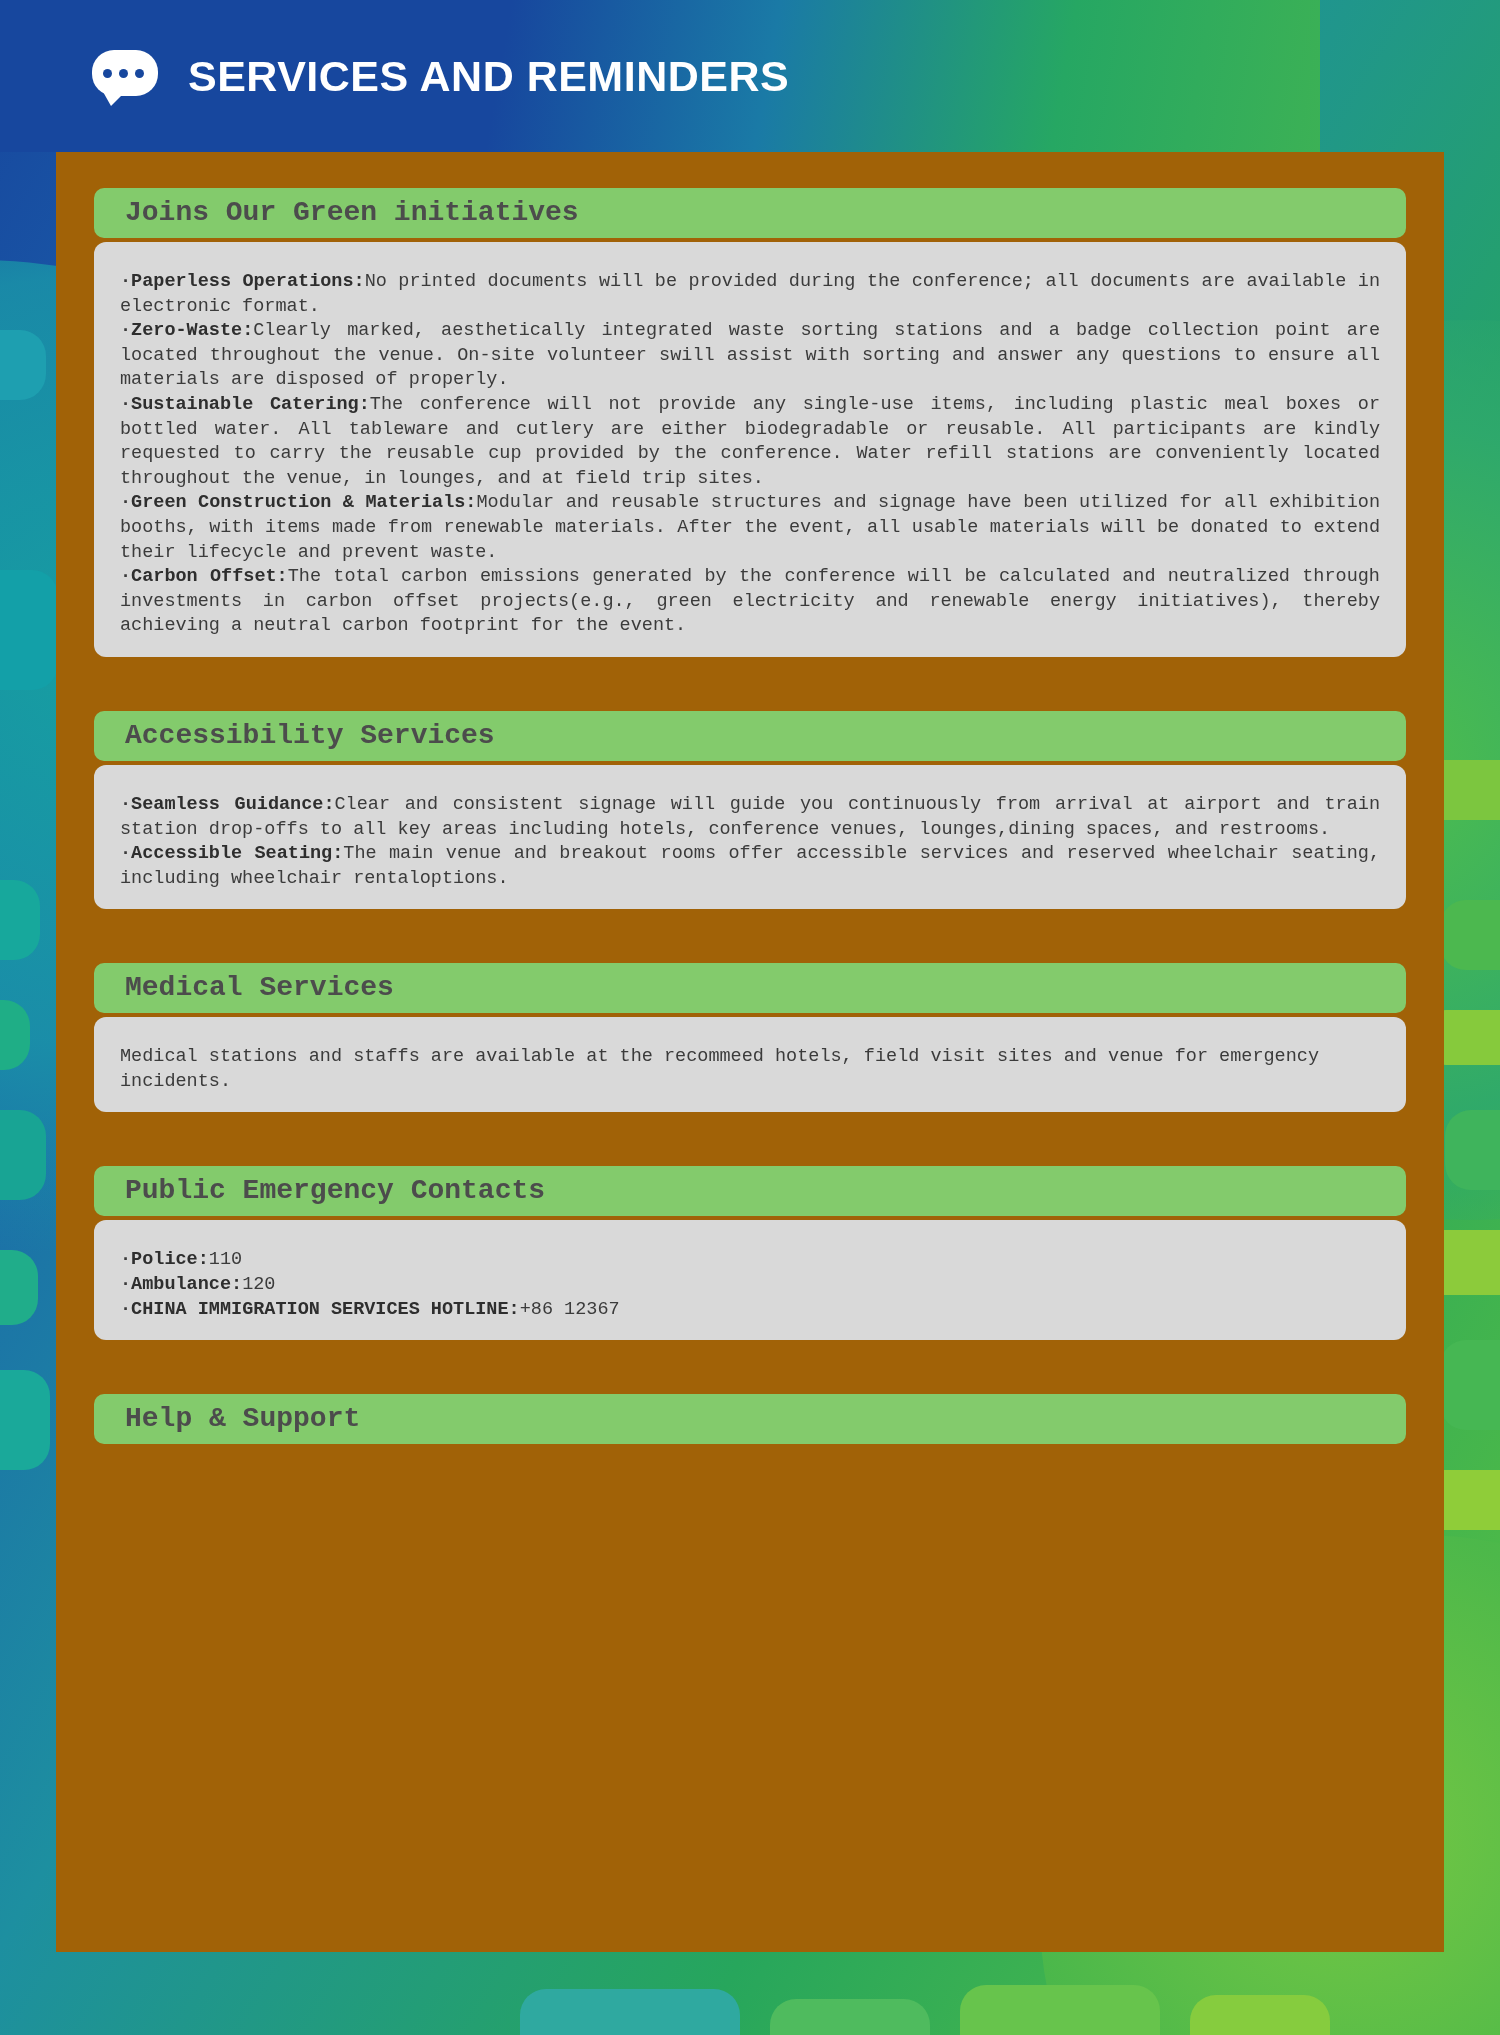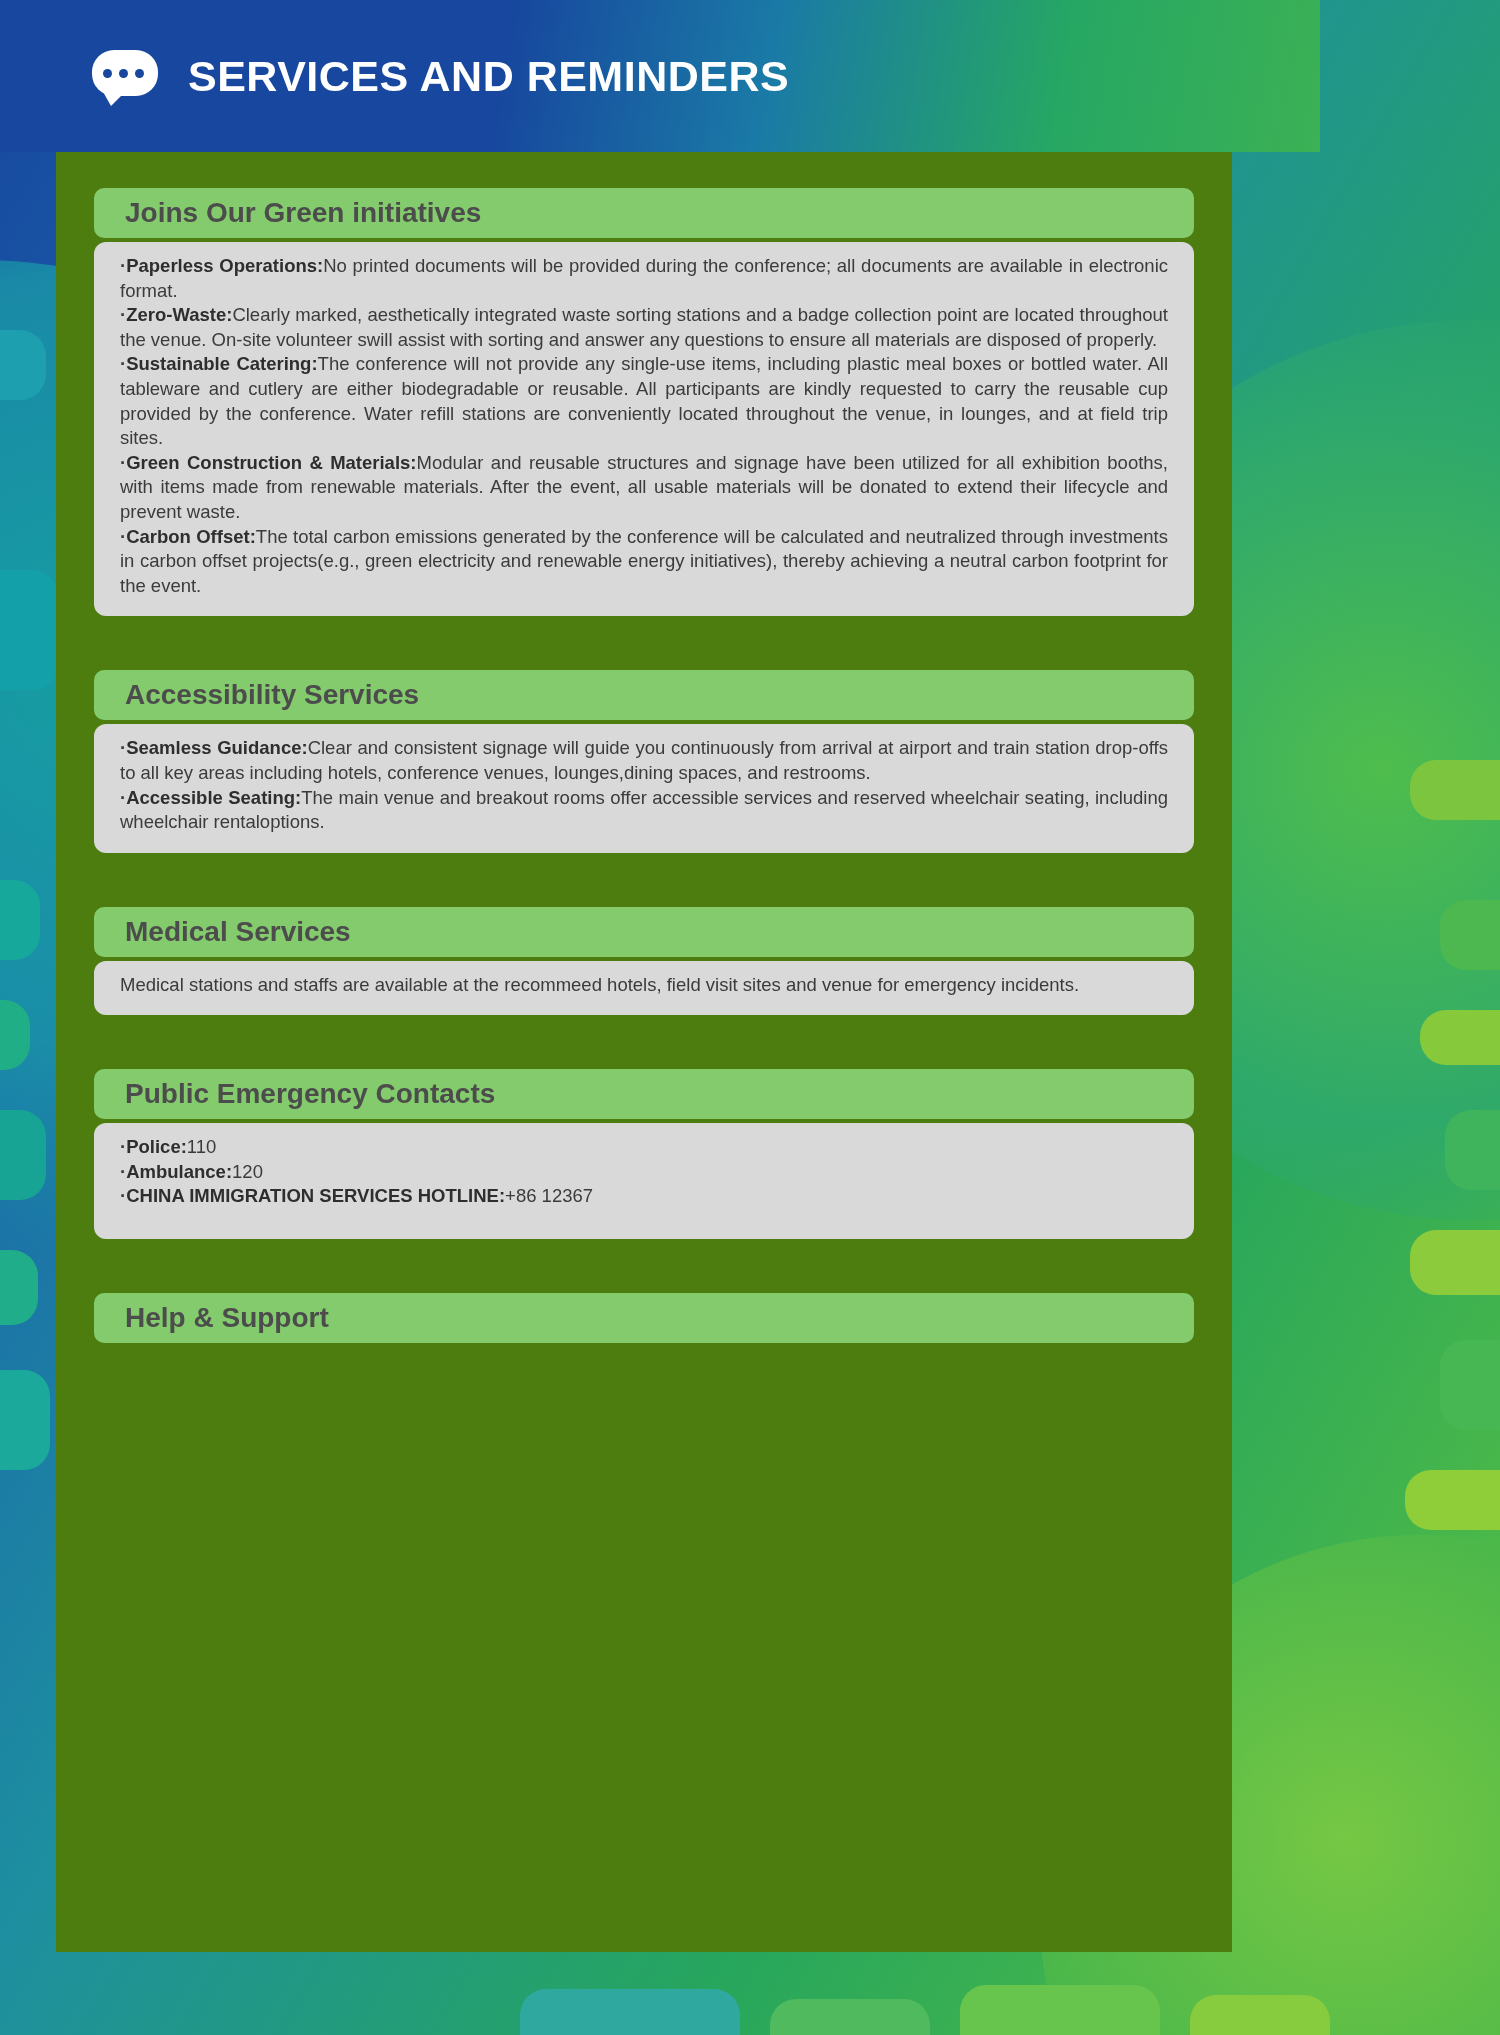--- a/index.html
+++ b/index.html
@@ -126,24 +126,25 @@
     font-weight: bold;
     letter-spacing: 0.5px;
     white-space: nowrap;
   }
 
   
   .page-card {
     position: absolute;
     top: 152px;
     left: 56px;
-    width: 1176px;
+    width: 1388px;
     height: 1800px;
-    background: #4d7c0f;
+    background: #a16207;
     z-index: 4;
+    font-family: Liberation Mono, monospace;
   }
 
   .content {
     padding: 36px 38px 0 38px;
   }
 
   .section {
     margin-bottom: 54px;
   }
   .section:last-child { margin-bottom: 0; }
@@ -160,21 +161,21 @@
   .section-header-title {
     font-size: 28px;
     font-weight: bold;
     color: #4c4c4c;
     line-height: 1;
   }
   .section-body {
     background: #d9d9d9;
     border-radius: 12px;
     margin-top: 4px;
-    padding: 12px 26px 18px 26px;
+    padding: 28px 26px 18px 26px;
     box-sizing: border-box;
   }
   .section-body.justify p { text-align: justify; }
 
   .section-body p {
     margin: 0;
     font-size: 18.5px;
     line-height: 1.33;
     color: #3b3b3b;
   }

